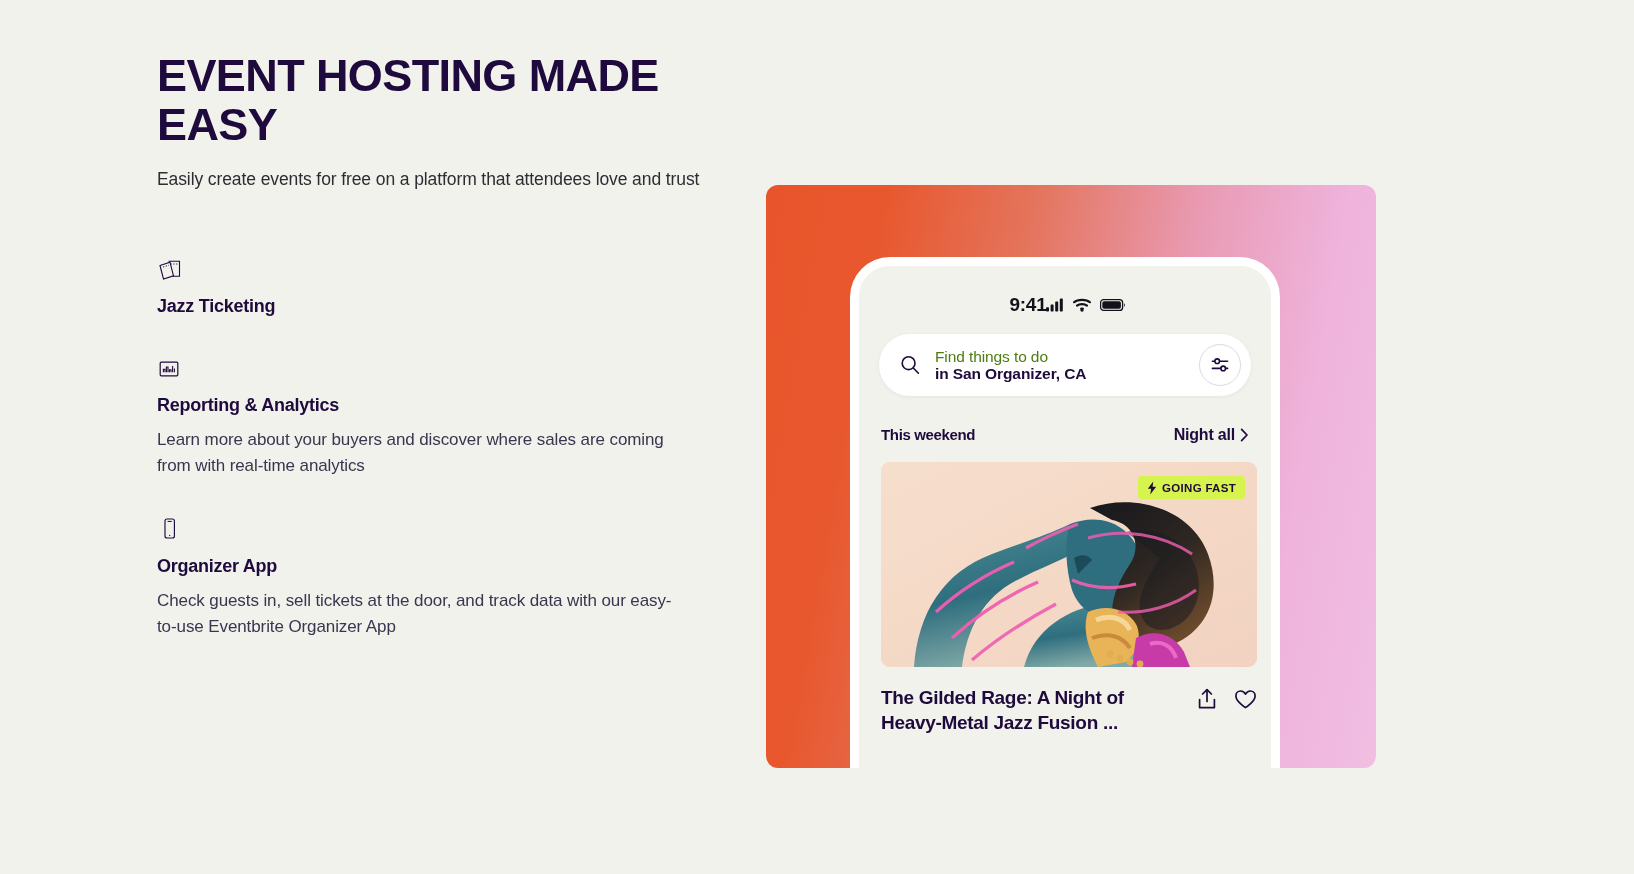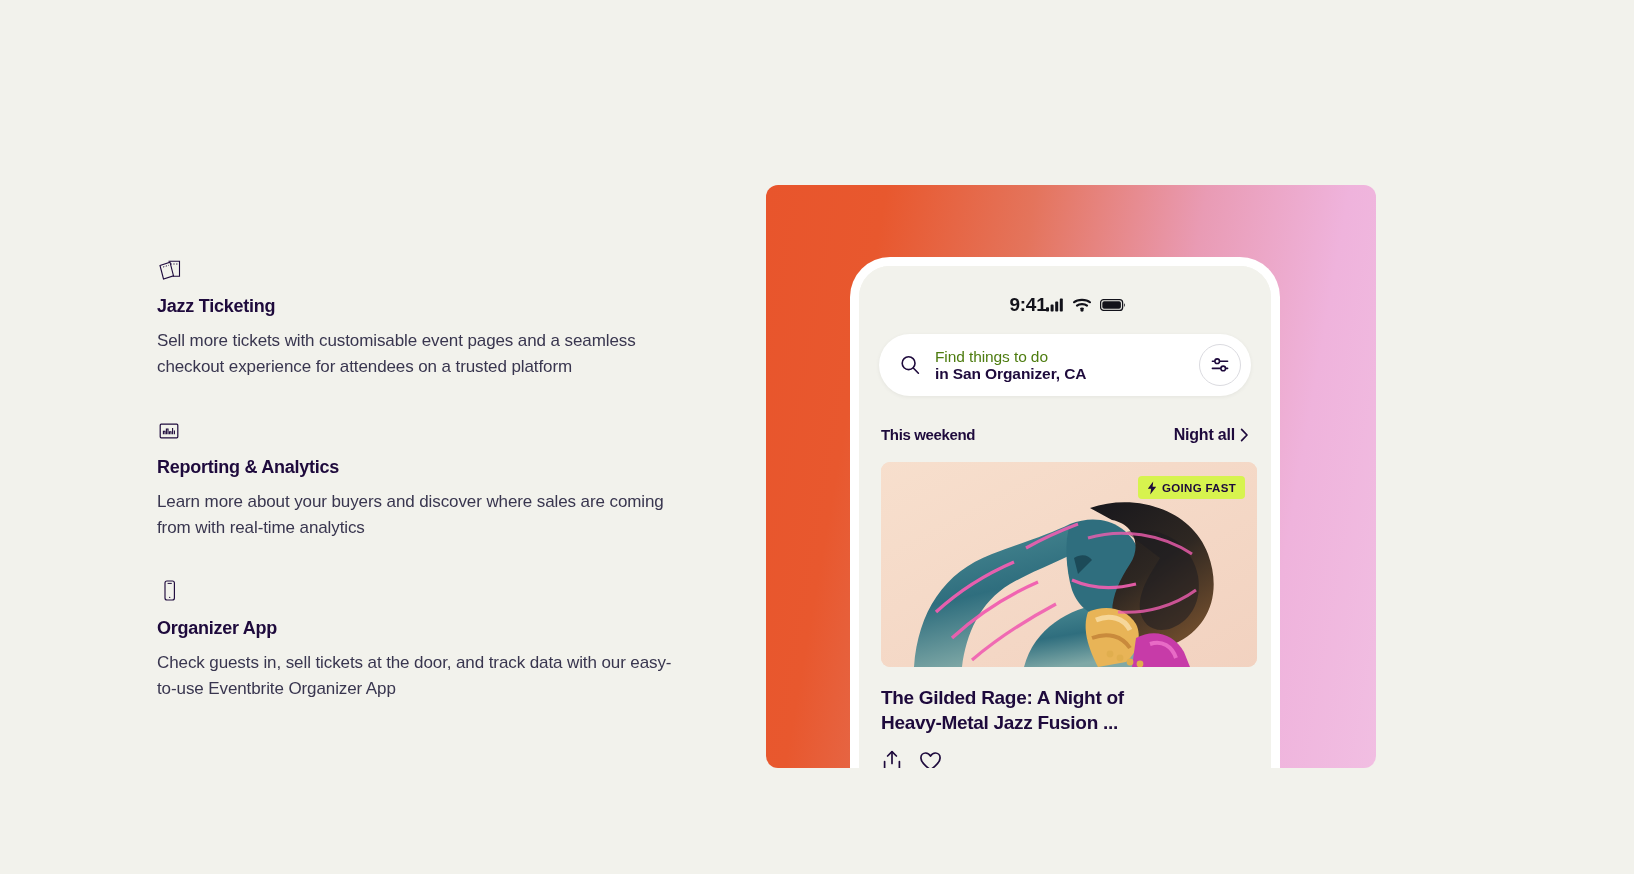--- a/index.html
+++ b/index.html
@@ -89,44 +89,47 @@
   .event-img {
     position:relative; width:100%; height:205px; border-radius:9px;
     overflow:hidden; background:#F6DCCB;
   }
   .badge {
     position:absolute; top:14px; right:12px; z-index:4;
     background:#D7F34E; border-radius:4px; height:23px;
     display:flex; align-items:center; gap:5px; padding:0 9px;
     font-size:11.5px; font-weight:700; color:#1E0A3C; letter-spacing:0.3px;
   }
-  .event-foot { display:flex; align-items:flex-start; justify-content:space-between; padding-top:18px; gap:12px;flex-direction:column; }
+  .event-foot { display:flex; align-items:flex-start; justify-content:space-between; padding-top:18px; gap:12px; }
   .event-title { font-size:19px; font-weight:700; color:#1E0A3C; line-height:1.32; letter-spacing:-0.3px; }
   .event-actions { display:flex; align-items:center; gap:16px; padding-top:3px; flex:0 0 auto; }
   .ico { display:block; }
 </style>
 </head>
 <body>
 
 <div class="page">
 
+  <div class="left">
+    <h1 class="headline">EVENT HOSTING MADE EASY</h1>
+    <p class="subhead">Easily create events for free on a platform that attendees love and trust</p>
+  </div>
 
   <div class="features">
 
     <div class="feature">
       <div class="feat-icon">
         <svg width="26" height="24" viewBox="0 0 26 24" fill="none">
           <path d="M3 7.5 L13 4.2 L16.5 17.8 L6.5 21 Z" stroke="#1E0A3C" stroke-width="1.1" fill="none"></path>
           <path d="M11.5 3.2 L22.5 3.2 L22.5 18.2 L15.8 18.2" stroke="#1E0A3C" stroke-width="1.1" fill="none"></path>
           <path d="M13.6 6.0 L20.6 6.0" stroke="#1E0A3C" stroke-width="1" stroke-dasharray="1.2 1.6"></path>
           <path d="M6.1 9.0 L12.0 7.2" stroke="#1E0A3C" stroke-width="1" stroke-dasharray="1.2 1.6"></path>
         </svg>
       </div>
       <div class="feat-title">Jazz Ticketing</div>
-      <div class="feat-desc">Sell more tickets with customisable event pages and a seamless checkout experience for attendees on a trusted platform</div>
     </div>
 
     <div class="feature">
       <div class="feat-icon">
         <svg width="24" height="24" viewBox="0 0 24 24" fill="none">
           <rect x="3.2" y="5.2" width="17.6" height="13.6" rx="1" stroke="#1E0A3C" stroke-width="1.2" fill="none"></rect>
           <path d="M6.4 15.2 L6.4 12.2 L8.0 12.2 L8.0 15.2" stroke="#1E0A3C" stroke-width="1.1" fill="none"></path>
           <path d="M9.4 15.2 L9.4 10.0 L11.0 10.0 L11.0 15.2" stroke="#1E0A3C" stroke-width="1.1" fill="none"></path>
           <path d="M12.4 15.2 L12.4 12.8 L14.0 12.8 L14.0 15.2" stroke="#1E0A3C" stroke-width="1.1" fill="none"></path>
           <path d="M15.6 15.2 L15.6 9.0" stroke="#1E0A3C" stroke-width="1.1"></path>

